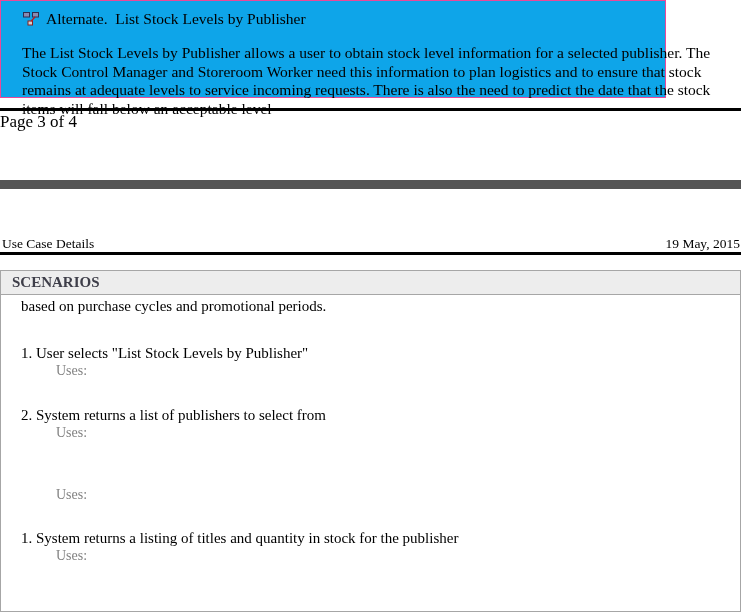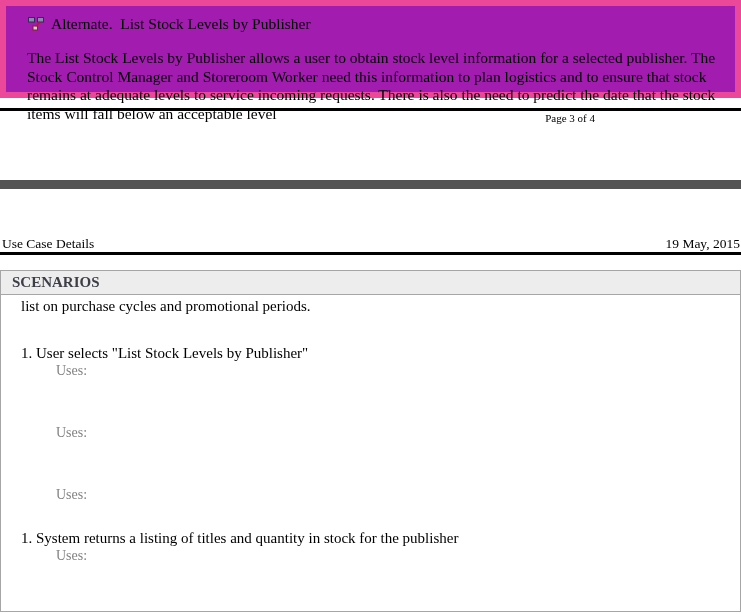--- a/index.html
+++ b/index.html
@@ -6,32 +6,32 @@
   #screen{
     position:relative;
     width:741px;height:614px;
     background:#ffffff;
     font-family:"Liberation Serif","DejaVu Serif",serif;
     color:#000;
     overflow:hidden;
   }
   
   .top-box{
-    position:absolute;top:0;left:0;width:741px;height:98px;
-    border:6px solid #ec4899;box-sizing:border-box;background:#a21caf;
+    position:absolute;top:0;left:0;width:666px;height:98px;
+    border:1px solid #ec4899;box-sizing:border-box;background:#0ea5e9;
   }
   .heading-row{position:absolute;top:9px;left:22px;display:flex;align-items:center;gap:7px;}
   .heading-row .uc-icon{width:16px;height:14px;display:inline-block;flex:0 0 auto;}
   .heading-text{font-size:15.5px;white-space:pre;}
   .top-paragraph{
     position:absolute;top:43px;left:21px;width:700px;
     font-size:15.5px;line-height:18.5px;text-align:left;
   }
   .page3-rule{position:absolute;top:108px;left:0;width:741px;height:3px;background:#000;}
-  .page3-footer{position:absolute;top:112px;left:0;width:595px;text-align:right;font-size:11px;}
+  .page3-footer{position:absolute;top:112px;left:0;width:595px;text-align:left;font-size:17px;}
   
   .page-separator{position:absolute;top:180px;left:0;width:741px;height:9px;background:#545454;}
   
   .uc-header-left{position:absolute;top:236px;left:2px;font-size:13.5px;}
   .uc-header-right{position:absolute;top:236px;right:1px;font-size:13.5px;}
   .uc-header-rule{position:absolute;top:252px;left:0;width:741px;height:2.5px;background:#000;}
   
   .scenarios-box{
     position:absolute;top:270px;left:0;width:741px;height:342px;
     border:1px solid #a6a6a6;box-sizing:border-box;background:#fff;
@@ -69,25 +69,26 @@
 
   <div class="page-separator"></div>
 
   <div class="uc-header-left">Use Case Details</div>
   <div class="uc-header-right">19 May, 2015</div>
   <div class="uc-header-rule"></div>
 
   <div class="scenarios-box">
     <div class="scenarios-header">SCENARIOS</div>
 
-    <div class="intro-line">list on purchase cycles and promotional periods.</div>
+    <div class="intro-line">based on purchase cycles and promotional periods.</div>
 
     <div class="scenario-line" style="top:74px">1. User selects "List Stock Levels by Publisher"</div>
     <div class="uses-line" style="top:92px">Uses:</div>
 
+    <div class="scenario-line" style="top:136px">2. System returns a list of publishers to select from</div>
     <div class="uses-line" style="top:154px">Uses:</div>
 
     <div class="uses-line" style="top:216px">Uses:</div>
 
     <div class="scenario-line" style="top:259px">1. System returns a listing of titles and quantity in stock for the publisher</div>
     <div class="uses-line" style="top:277px">Uses:</div>
   </div>
 
 </div>
 

